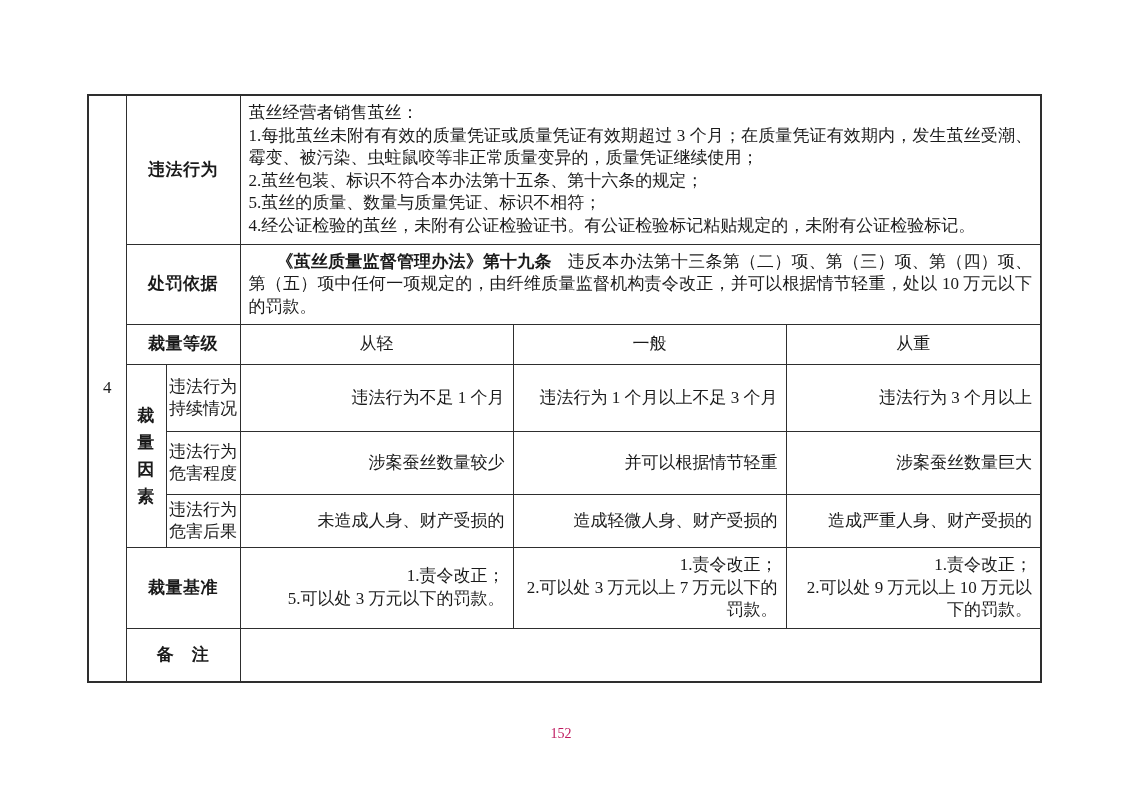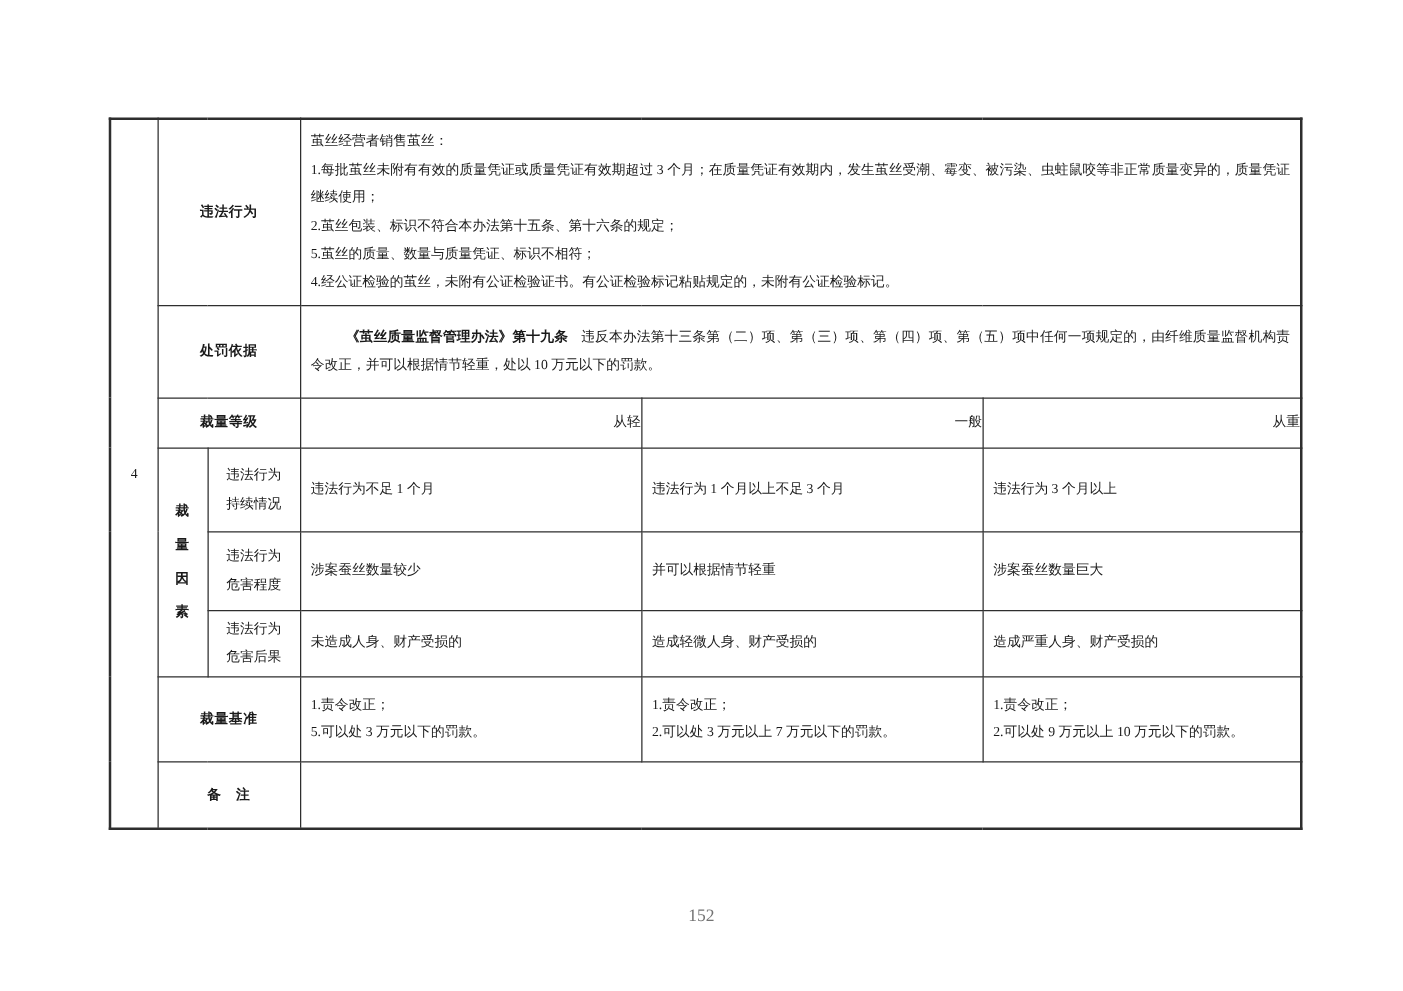--- a/index.html
+++ b/index.html
@@ -18,21 +18,21 @@
     left: 87px;
     top: 94px;
     width: 953px;
     border-collapse: collapse;
     table-layout: fixed;
     border: 2px solid #2e2e2e;
   }
   table.law-table td {
     border: 1px solid #2e2e2e;
     vertical-align: middle;
-    font-size: 11px;
+    font-size: 17px;
     line-height: 22.5px;
     color: #1a1a1a;
   }
   td.c-num {
     text-align: center;
     font-family: "Liberation Serif", serif;
     font-size: 15px;
   }
   td.lbl {
     text-align: center;
@@ -42,49 +42,49 @@
     letter-spacing: 0.5px;
   }
   td.sublbl {
     text-align: center;
     font-family: "Liberation Serif", serif;
     font-size: 14.5px;
   }
   td.content {
     font-family: "Liberation Serif", serif;
     padding: 6px 8px;
-    text-align: left;
+    text-align: right;
   }
   td.content.justify { text-align: justify; }
-  td.level { text-align: right; font-family: Liberation Sans, sans-serif; }
+  td.level { text-align: center; font-family: Liberation Sans, sans-serif; }
   .statute { font-weight: bold; margin-right: 0.95em; margin-left: 28px; }
   .vtext {
     width: 1.05em;
     margin: 0 auto;
     word-break: break-all;
     line-height: 27px;
-    text-align: right;
+    text-align: center;
   }
   tr.r-act    { height: 149px; }
   tr.r-basis  { height: 74px; }
   tr.r-level  { height: 40px; }
   tr.r-f1     { height: 67px; }
   tr.r-f2     { height: 63px; }
   tr.r-f3     { height: 53px; }
   tr.r-bench  { height: 68px; }
   tr.r-remark { height: 54px; }
   .pagenum {
     position: absolute;
     top: 726px;
     left: 0;
     width: 100%;
     text-align: center;
     font-family: "Liberation Serif", serif;
     font-size: 14px;
-    color: #737373;
+    color: #be185d;
   }
 </style>
 </head>
 <body>
 
 <div class="page">
   <table class="law-table">
     <colgroup>
       <col style="width:38px">
       <col style="width:40px">

